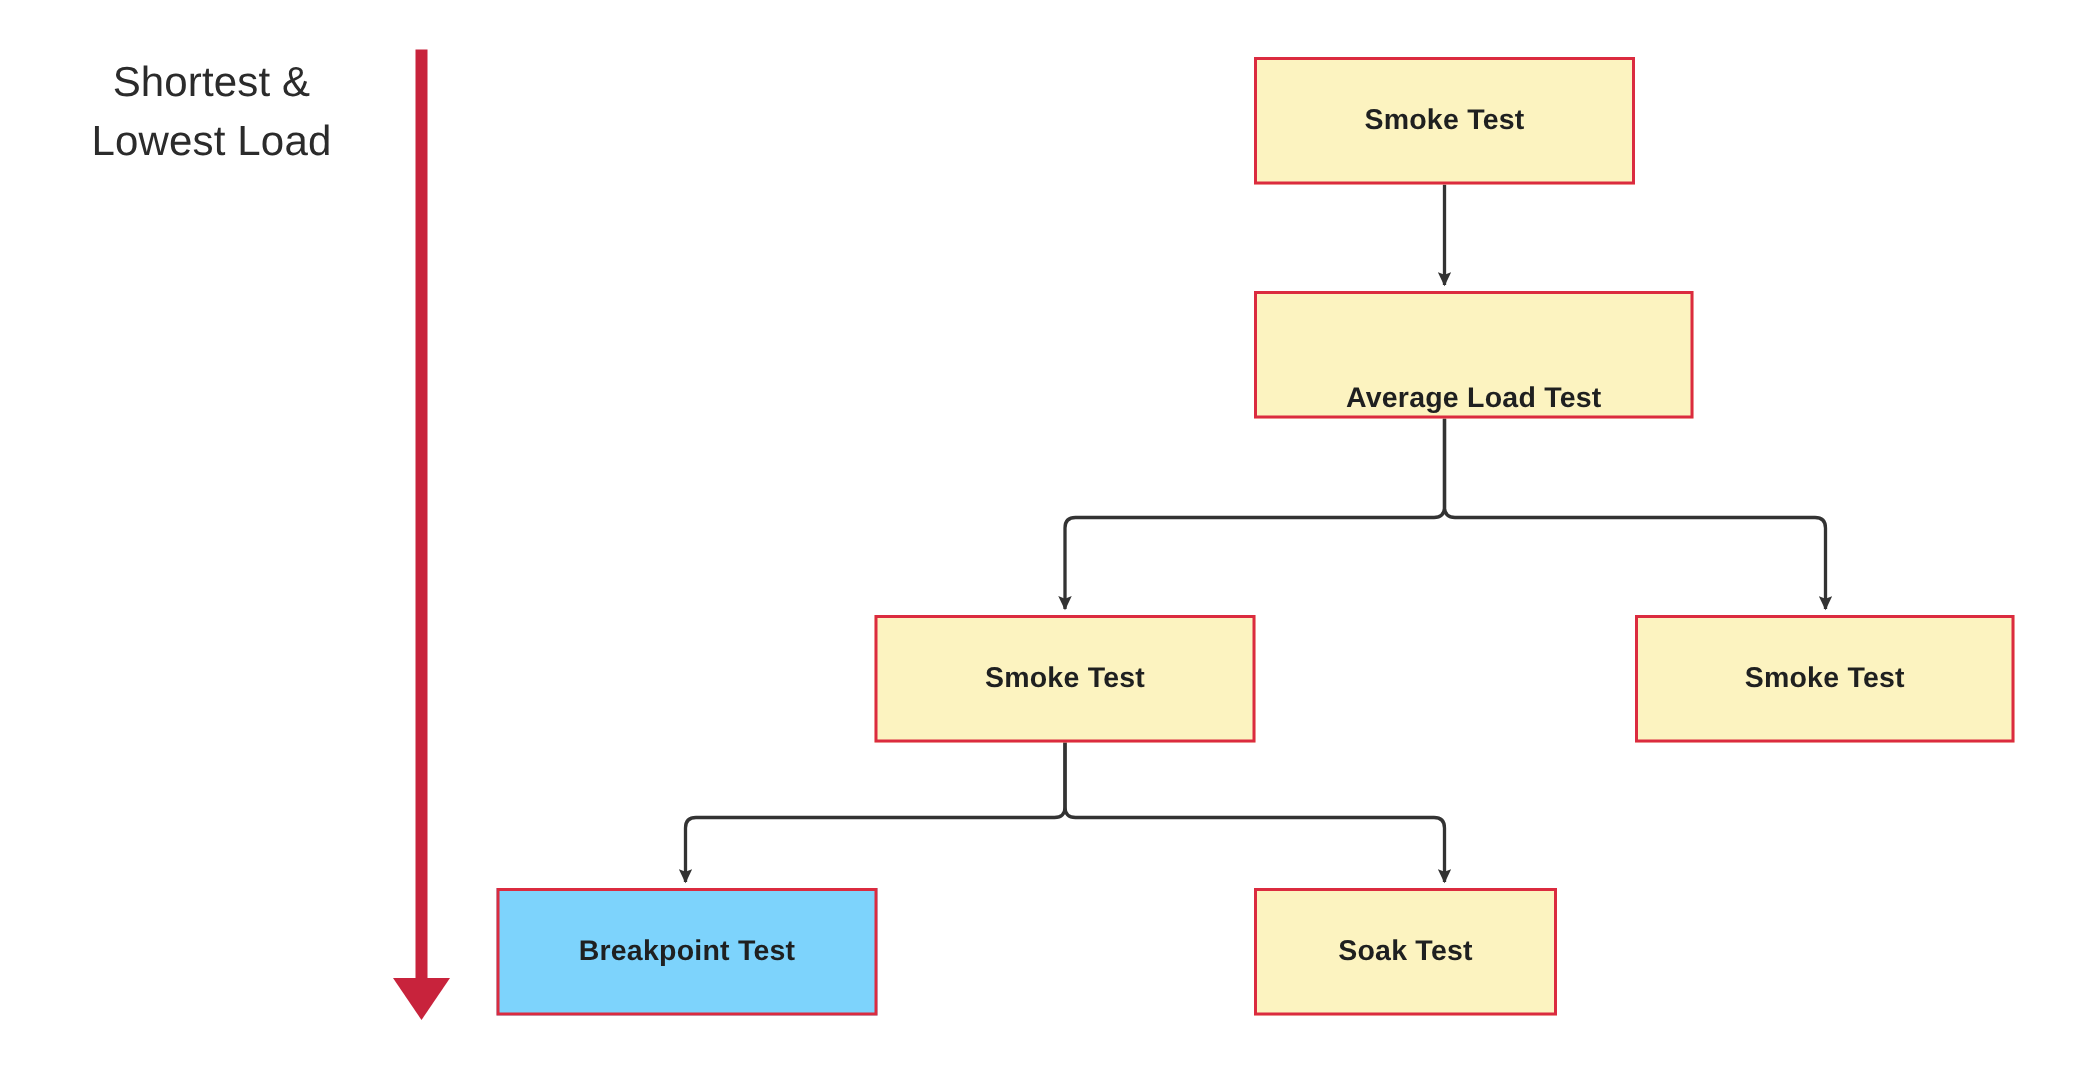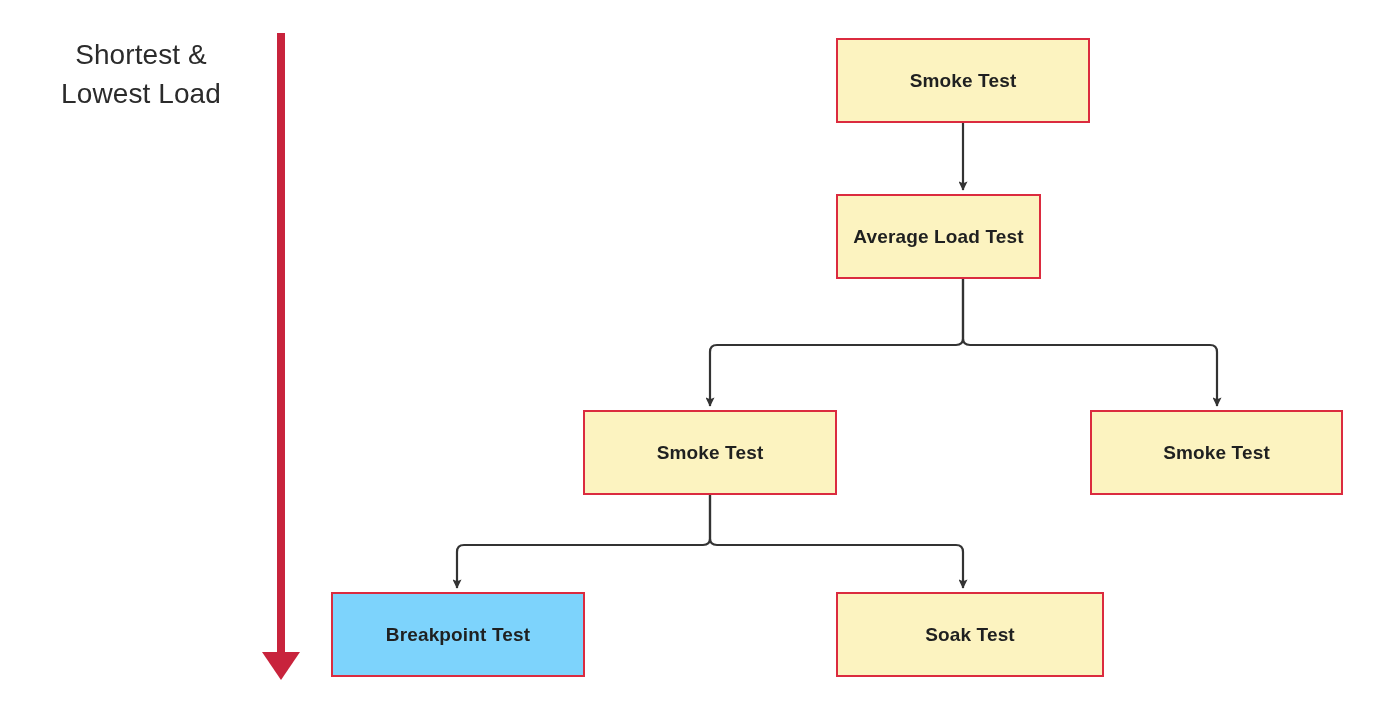--- a/index.html
+++ b/index.html
@@ -61,25 +61,25 @@
     font-weight: bold;
     letter-spacing: 0.15px;
     font-family: "Liberation Sans", "DejaVu Sans", sans-serif;
   }
   .node-label {
     display: block;
     text-align: center;
     pointer-events: none;
   }
   #node-smoke        { left: 836px;  top: 38px;  width: 254px; height: 85px; }
-  #node-average-load { left: 836px;  top: 194px; width: 205px; height: 85px; }
+  #node-average-load { left: 836px;  top: 194px; width: 293px; height: 85px; align-items: flex-end; }
   #node-stress       { left: 583px;  top: 410px; width: 254px; height: 85px; }
   #node-spike        { left: 1090px; top: 410px; width: 253px; height: 85px; }
   #node-breakpoint   { left: 331px;  top: 592px; width: 254px; height: 85px; }
-  #node-soak         { left: 836px;  top: 592px; width: 268px; height: 85px; }
+  #node-soak         { left: 836px;  top: 592px; width: 202px; height: 85px; }
 </style>
 </head>
 <body>
 
 <div id="canvas" style="background: rgb(255, 255, 255); text-decoration: underline;">
 
   <svg id="edge-layer" viewBox="0 0 1390 718" width="1390" height="718" xmlns="http://www.w3.org/2000/svg">
     <defs>
       <marker id="arrowhead-dark" markerWidth="10" markerHeight="9" refX="8.6" refY="4.5" orient="auto" markerUnits="userSpaceOnUse">
         <path d="M0,0 L9.4,4.5 L0,9 L1.8,4.5 z" fill="#333333"></path>

